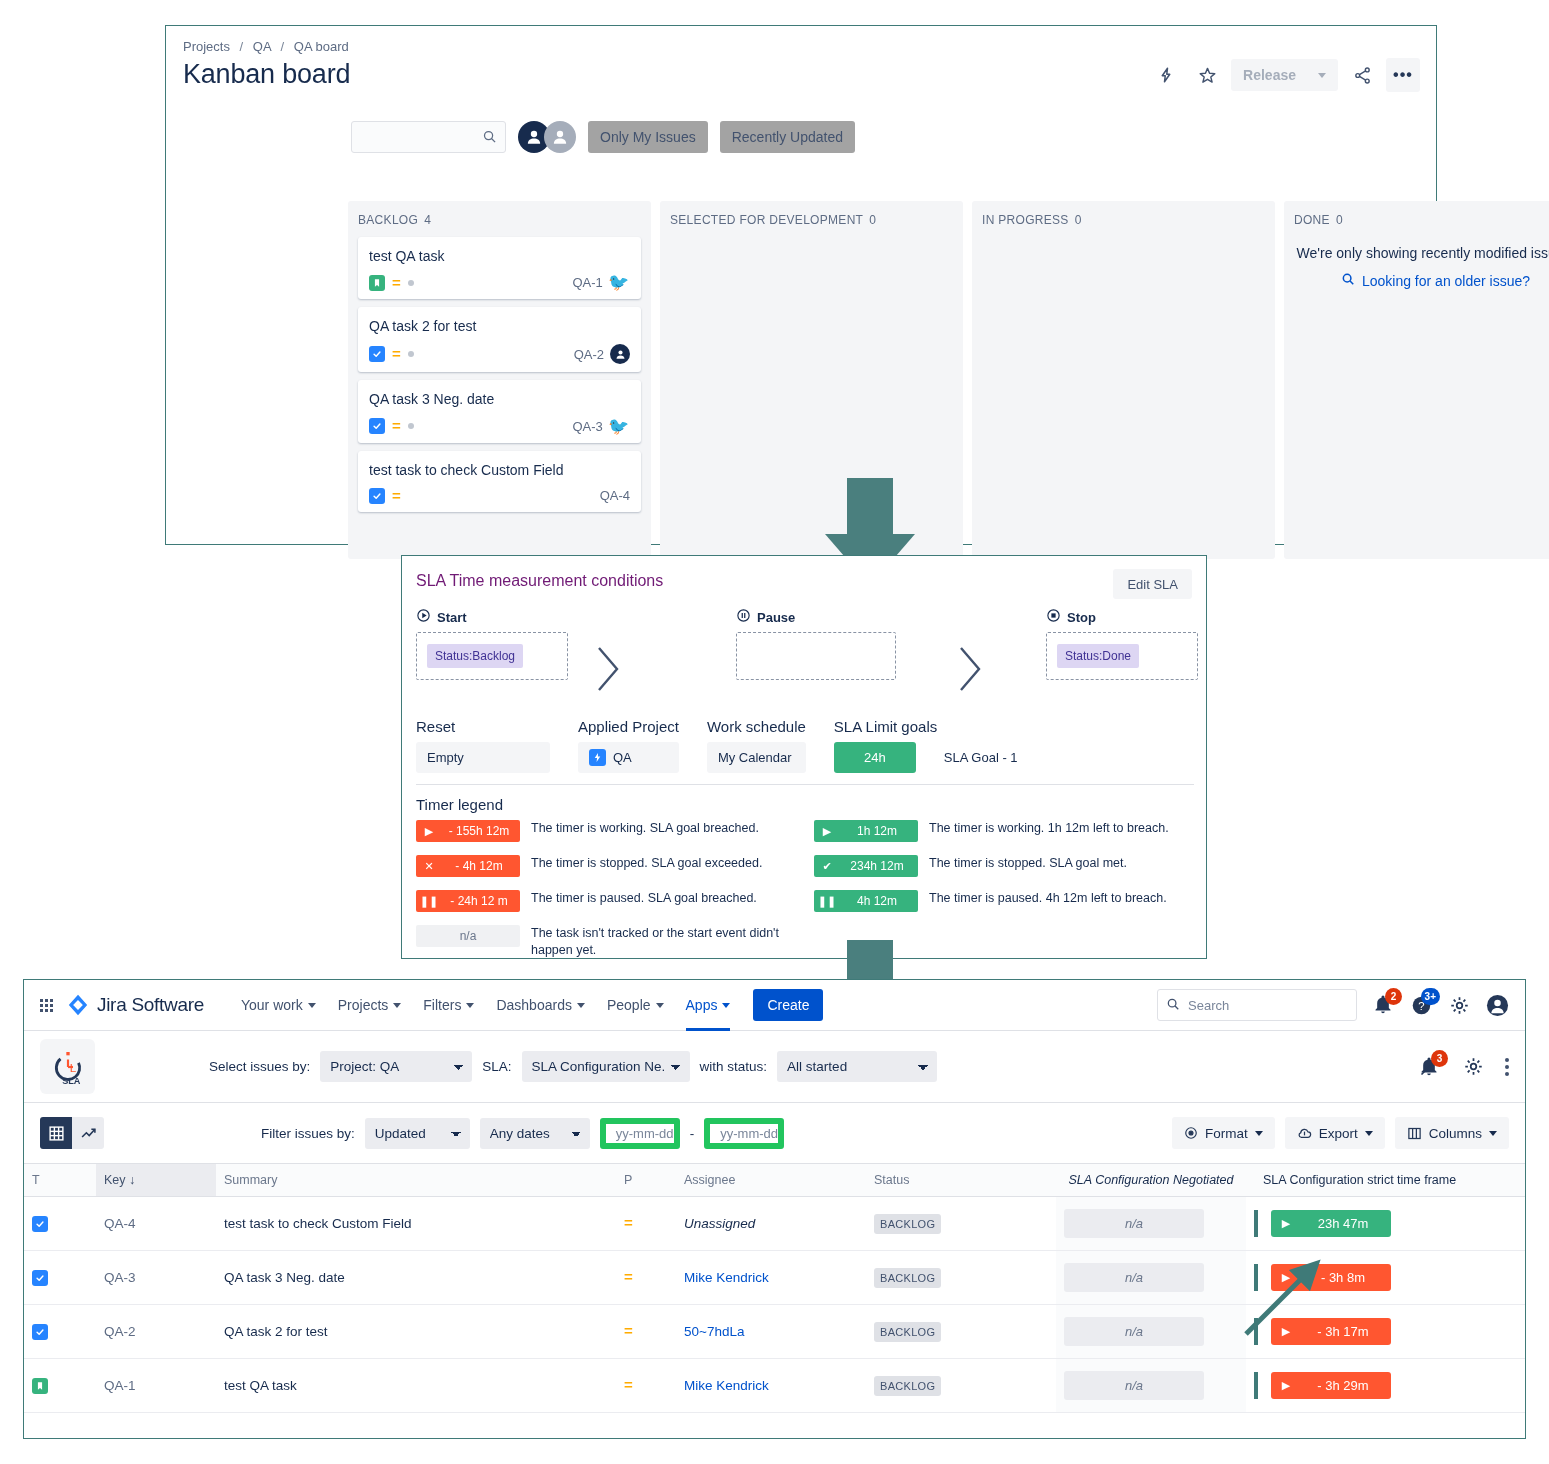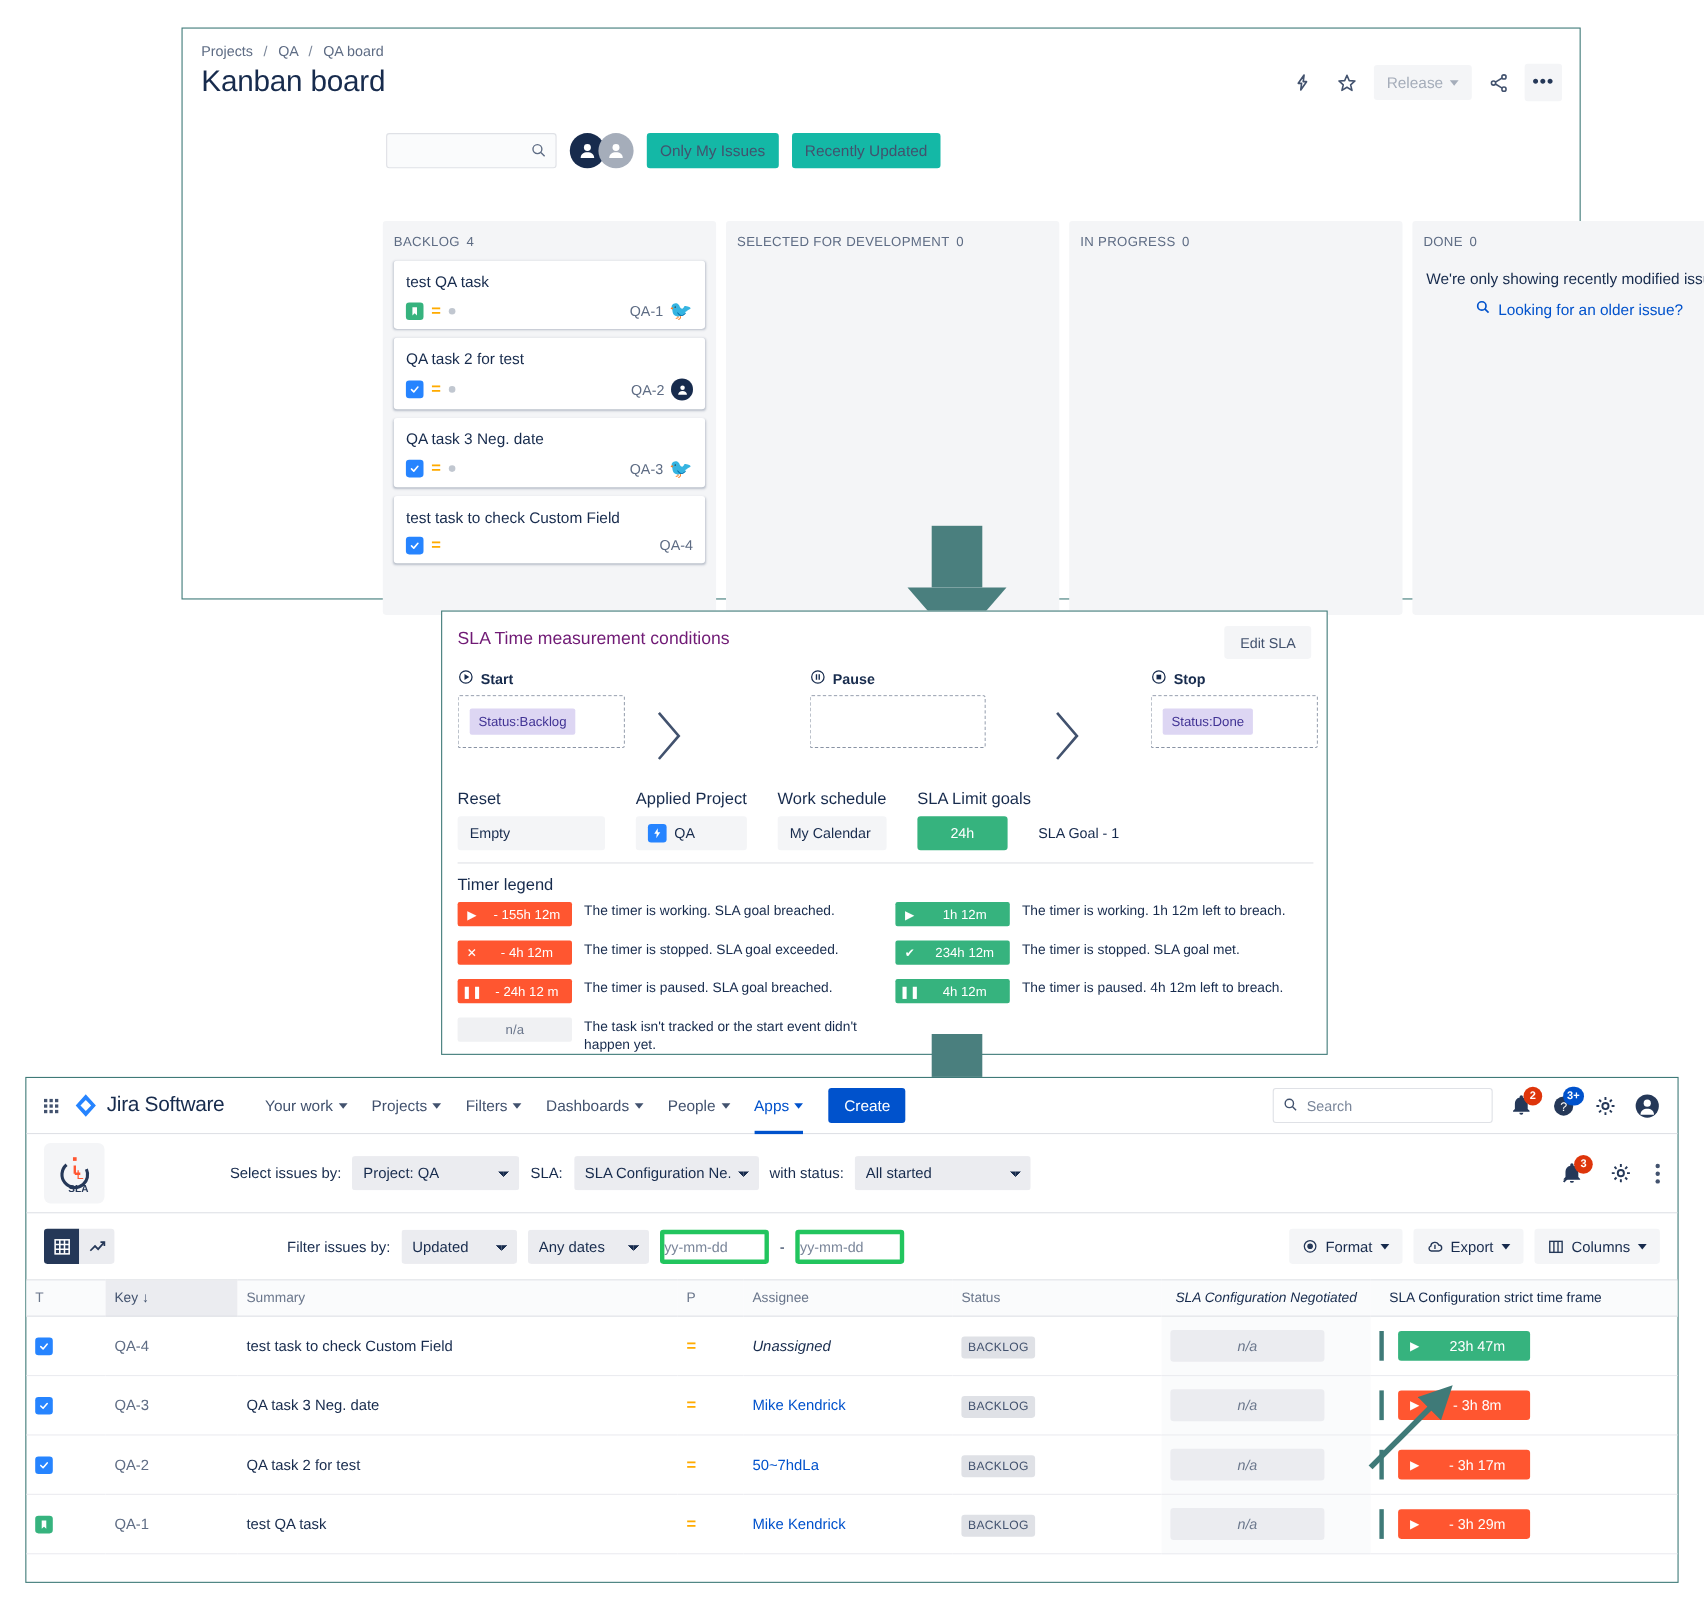--- a/index.html
+++ b/index.html
@@ -27,37 +27,37 @@
     font-size:27px; font-weight:500; color:#172B4D; letter-spacing:-0.2px;
   }
   .board-actions { position:absolute; right:16px; top:32px; display:flex; align-items:center; gap:7px; }
   .icon-btn {
     width:34px; height:34px; border-radius:3px; display:flex; align-items:center; justify-content:center;
     color:#42526E; background:transparent; cursor:pointer;
   }
   .icon-btn.filled { background:#F4F5F7; }
   .release-btn {
     height:32px; padding:0 12px; background:#F4F5F7; border-radius:3px;
-    display:flex; align-items:center; gap:6px; color:#A5ADBA; font-size:14px; cursor:pointer;
+    display:flex; align-items:center; gap:22px; color:#A5ADBA; font-size:14px; cursor:pointer;font-weight:bold;
   }
   .chev { width:0;height:0;border-left:4px solid transparent;border-right:4px solid transparent;border-top:5px solid currentColor; display:inline-block; }
   .dots { letter-spacing:1px; font-size:16px; line-height:10px; color:#253858; font-weight:bold;}
 
   .board-filters { position:absolute; left:185px; top:95px; display:flex; align-items:center; gap:12px; }
   .bsearch {
     position:relative; width:155px; height:32px; background:#FAFBFC;
     border:1px solid #DFE1E6; border-radius:3px;
   }
   .bsearch .mag { position:absolute; right:8px; top:7px; color:#5E6C84; }
   .avatars { display:flex; align-items:center; }
   .av { width:32px;height:32px;border-radius:50%; display:flex;align-items:center;justify-content:center; }
   .av.dark { background:#172B4D; }
   .av.grey { background:#A5ADBA; margin-left:-6px; }
   .pillbtn {
-    height:32px; padding:0 12px; background:#14b8a6; border-radius:3px;
+    height:32px; padding:0 12px; background:#a3a3a3; border-radius:3px;
     display:flex; align-items:center; color:#42526E; font-size:14px; cursor:pointer;
   }
 
   .columns { position:absolute; left:182px; top:175px; display:flex; gap:9px; }
   .col { width:303px; background:#F4F5F7; border-radius:3px; padding:12px 10px 10px 10px; min-height:358px; }
   .col-head { font-size:12px; color:#5E6C84; letter-spacing:0.3px; margin-bottom:10px; }
   .col-head .cnt { margin-left:6px; }
   .card {
     background:#fff; border-radius:3px; box-shadow:0 1px 2px rgba(9,30,66,0.25);
     padding:10px 11px 8px 11px; margin-bottom:8px; cursor:pointer;
@@ -163,21 +163,21 @@
   .ab-right { margin-left:auto; display:flex; align-items:center; gap:20px; }
   .kebab { display:flex; flex-direction:column; gap:3px; cursor:pointer; }
   .kebab i { width:4px;height:4px;border-radius:50%;background:#42526E;display:block; }
 
   .filter-bar { height:60px; display:flex; align-items:center; padding:0 16px; }
   .viewtog { display:flex; }
   .vt { width:32px;height:32px; display:flex;align-items:center;justify-content:center; cursor:pointer; }
   .vt.on { background:#253858; color:#fff; border-radius:3px 0 0 3px; }
   .vt.off { background:#EBECF0; color:#253858; border-radius:0 3px 3px 0; }
   .fb-ctrls { display:flex; align-items:center; gap:10px; margin-left:157px; font-size:13.5px; color:#172B4D; }
-  .dateinp { width:99px;height:31px;border:4px solid #22c55e;border-radius:3px; color:#7A869A; font-size:13px; display:flex;align-items:center;}
+  .dateinp { width:80px;height:31px;border:6px solid #22c55e;border-radius:3px; color:#7A869A; font-size:13px; display:flex;align-items:center;padding-left:10px; }
   .fb-right { margin-left:auto; display:flex; align-items:center; gap:10px; }
   .tbtn { height:32px;padding:0 12px;background:#F4F5F7;border-radius:3px;display:flex;align-items:center;gap:7px;font-size:13.5px;color:#172B4D;cursor:pointer;}
 
   table.issues { width:100%; border-collapse:collapse; }
   table.issues th {
     font-size:12.5px; font-weight:normal; color:#6B778C; text-align:left; padding:9px 8px;
     background:#FAFBFC; border-top:1px solid #DFE1E6; border-bottom:1px solid #DFE1E6;
   }
   table.issues th.keycol { background:#EBECF0; color:#42526E; }
   table.issues th.slacol { color:#172B4D; }

